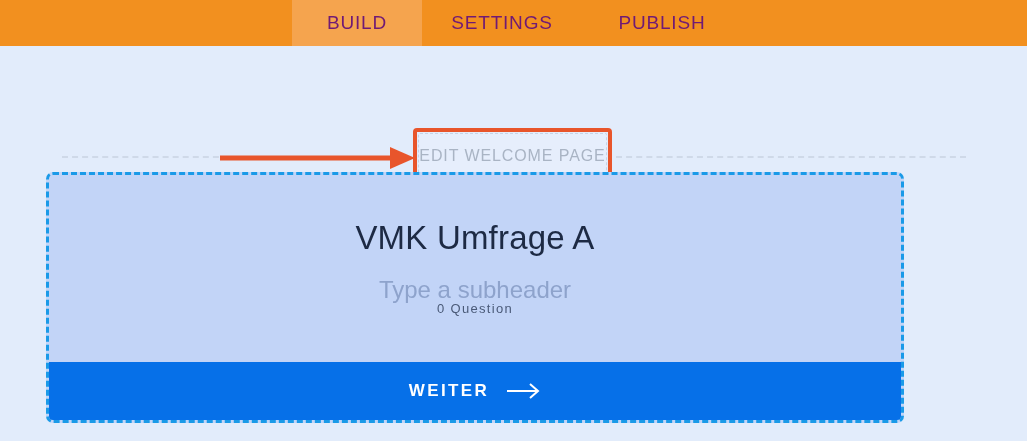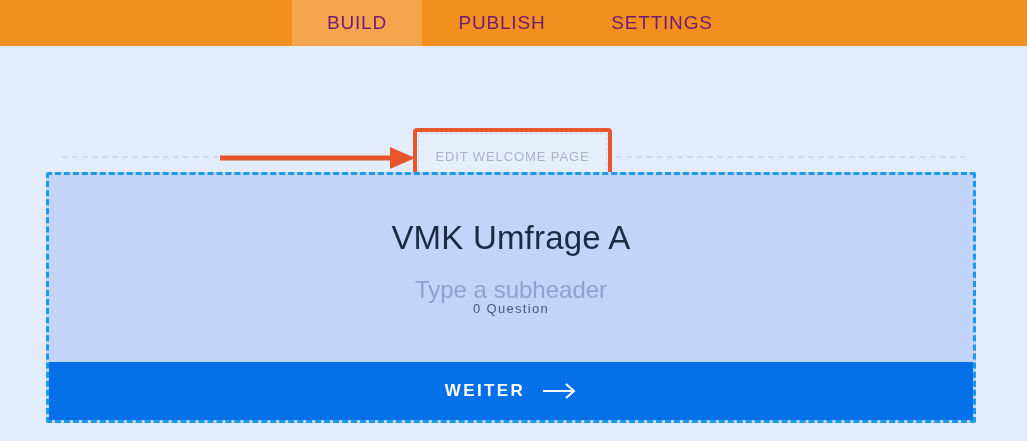--- a/index.html
+++ b/index.html
@@ -72,21 +72,21 @@
     position: absolute;
     left: 418px;
     top: 87px;
     width: 189px;
     height: 46px;
     box-sizing: border-box;
     border: 1px dashed #c6d3e6;
     border-radius: 2px;
     background: #e6eefc;
     color: #a9b4c4;
-    font-size: 13px;
+    font-size: 16px;
     letter-spacing: 0.9px;
     display: flex;
     align-items: center;
     justify-content: center;
     cursor: pointer;
     user-select: none;
   }
 
   
   .annot-box {
@@ -108,25 +108,25 @@
     width: 195px;
     height: 28px;
     pointer-events: none;
   }
 
   
   .survey-card {
     position: absolute;
     left: 46px;
     top: 172px;
-    width: 930px;
+    width: 858px;
     height: 251px;
     box-sizing: border-box;
     border: 3px dashed #1a9ae8;
-    border-radius: 2px;
+    border-radius: 7px;
     background: #c2d4f7;
     overflow: hidden;
   }
   .card-body {
     position: absolute;
     left: 0; top: 0;
     width: 100%;
     height: 187px;
     display: flex;
     flex-direction: column;
@@ -181,25 +181,25 @@
 </head>
 <body>
 
 <div class="app">
 
   <div class="topbar">
     <div class="tab spacer-left"></div>
     <div class="tab tab-build">
       <span>BUILD</span>
     </div>
+    <div class="tab tab-settings">
+      <span>SETTINGS</span>
+    </div>
     <div class="tab tab-publish">
       <span>PUBLISH</span>
-    </div>
-    <div class="tab tab-settings">
-      <span>SETTINGS</span>
     </div>
   </div>
 
   <div class="welcome-row">
 
     <div class="divider-line divider-left"></div>
     <div class="divider-line divider-right"></div>
 
     <div class="edit-welcome-btn">
       <span>EDIT WELCOME PAGE</span>

